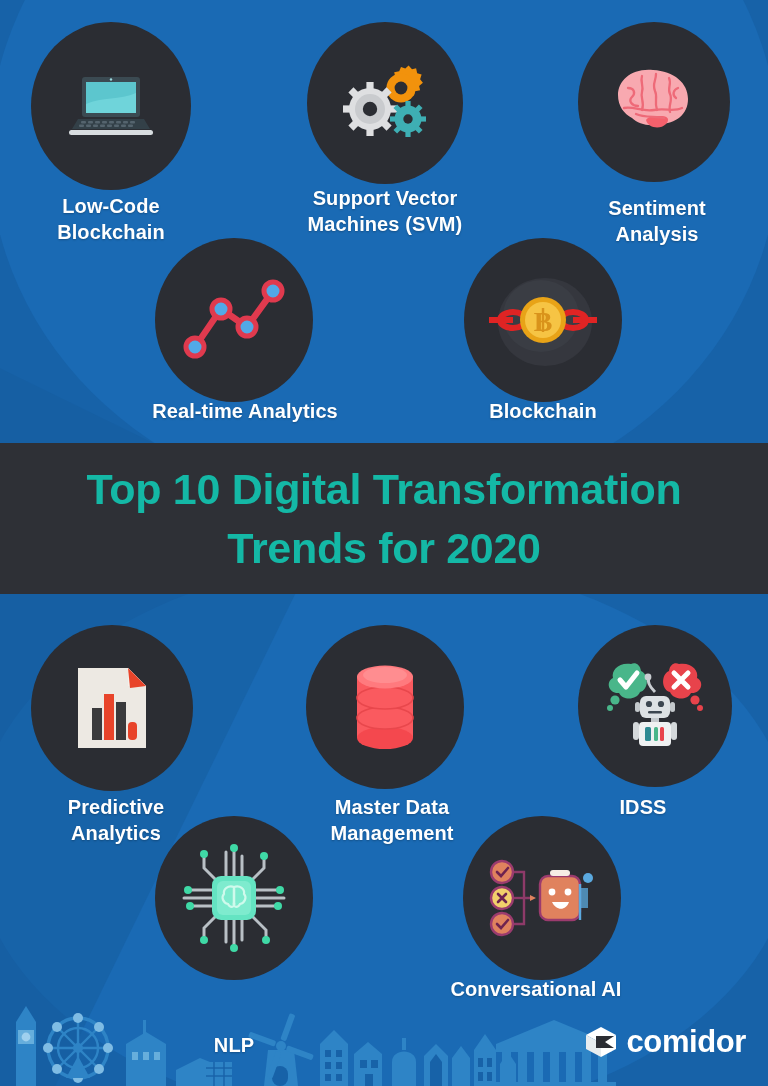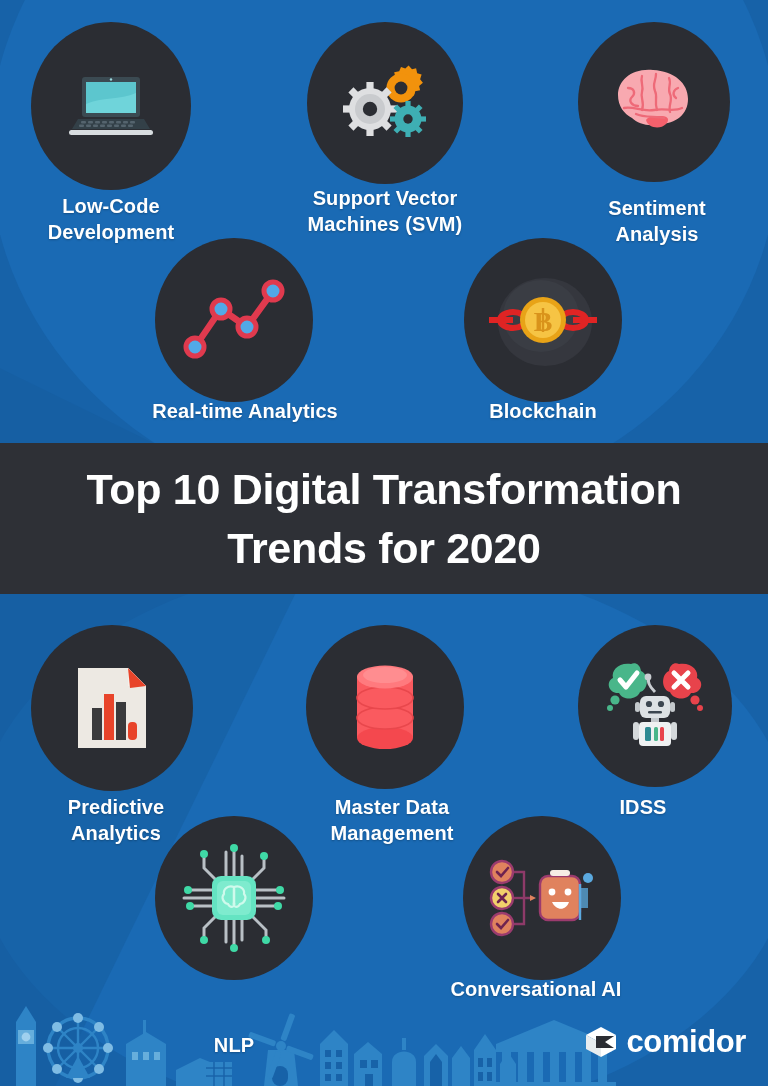--- a/index.html
+++ b/index.html
@@ -61,21 +61,21 @@
   
   .title-band {
     position:absolute;
     left:0; top:443px;
     width:768px; height:151px;
     background:#2E3036;
     display:flex; align-items:center; justify-content:center;
     z-index:8;
   }
   .title-band h1 {
-    color:#ffffff;
+    color:#14b8a6;
     font-size:43px;
     font-weight:bold;
     line-height:1.36;
     text-align:center;
     letter-spacing:-.3px;
   }
 
   
   .skyline { position:absolute; left:0; bottom:0; width:768px; height:86px; z-index:6; }
   .logo {
@@ -118,21 +118,21 @@
             <rect x="32" y="51.5" width="5" height="2.4" rx="1"></rect>
           <rect x="39" y="51.5" width="5" height="2.4" rx="1"></rect>
             <rect x="46" y="51.5" width="5" height="2.4" rx="1"></rect>
           <rect x="53" y="51.5" width="5" height="2.4" rx="1"></rect>
             <rect x="60" y="51.5" width="5" height="2.4" rx="1"></rect>
         </g>
         <rect x="1" y="57" width="84" height="5" rx="2.5" fill="#D8DDE0"></rect>
       </svg>
     </div>
     <div class="label" style="left:11px; top:193px; width:200px;">Low-Code
-Development</div>
+Blockchain</div>
   </div>
 
   <div class="node">
     <div class="disc" style="left:307px; top:22px; width:156px; height:162px;">
       <svg width="92" height="84" viewBox="0 0 92 84">
         <g transform="translate(62,22)" fill="#F2920C">
           <path d="M0,-21 L4.3,-19.6 L7.6,-22.5 L11,-18.7 L15.1,-19.7 L16.2,-14.7 L20.6,-13.5
                    L19.1,-8.7 L21.9,-5.3 L18.1,-1.9 L19.1,2.2 L14.1,3.3 L12.9,7.7 L8.1,6.2
                    L4.7,9 L1.3,5.2 L-2.8,6.2 L-3.9,1.2 L-8.3,0 L-6.8,-4.8 L-9.6,-8.2
                    L-5.8,-11.6 L-6.8,-15.7 L-1.8,-16.8 Z" transform="translate(0,5)"></path>

